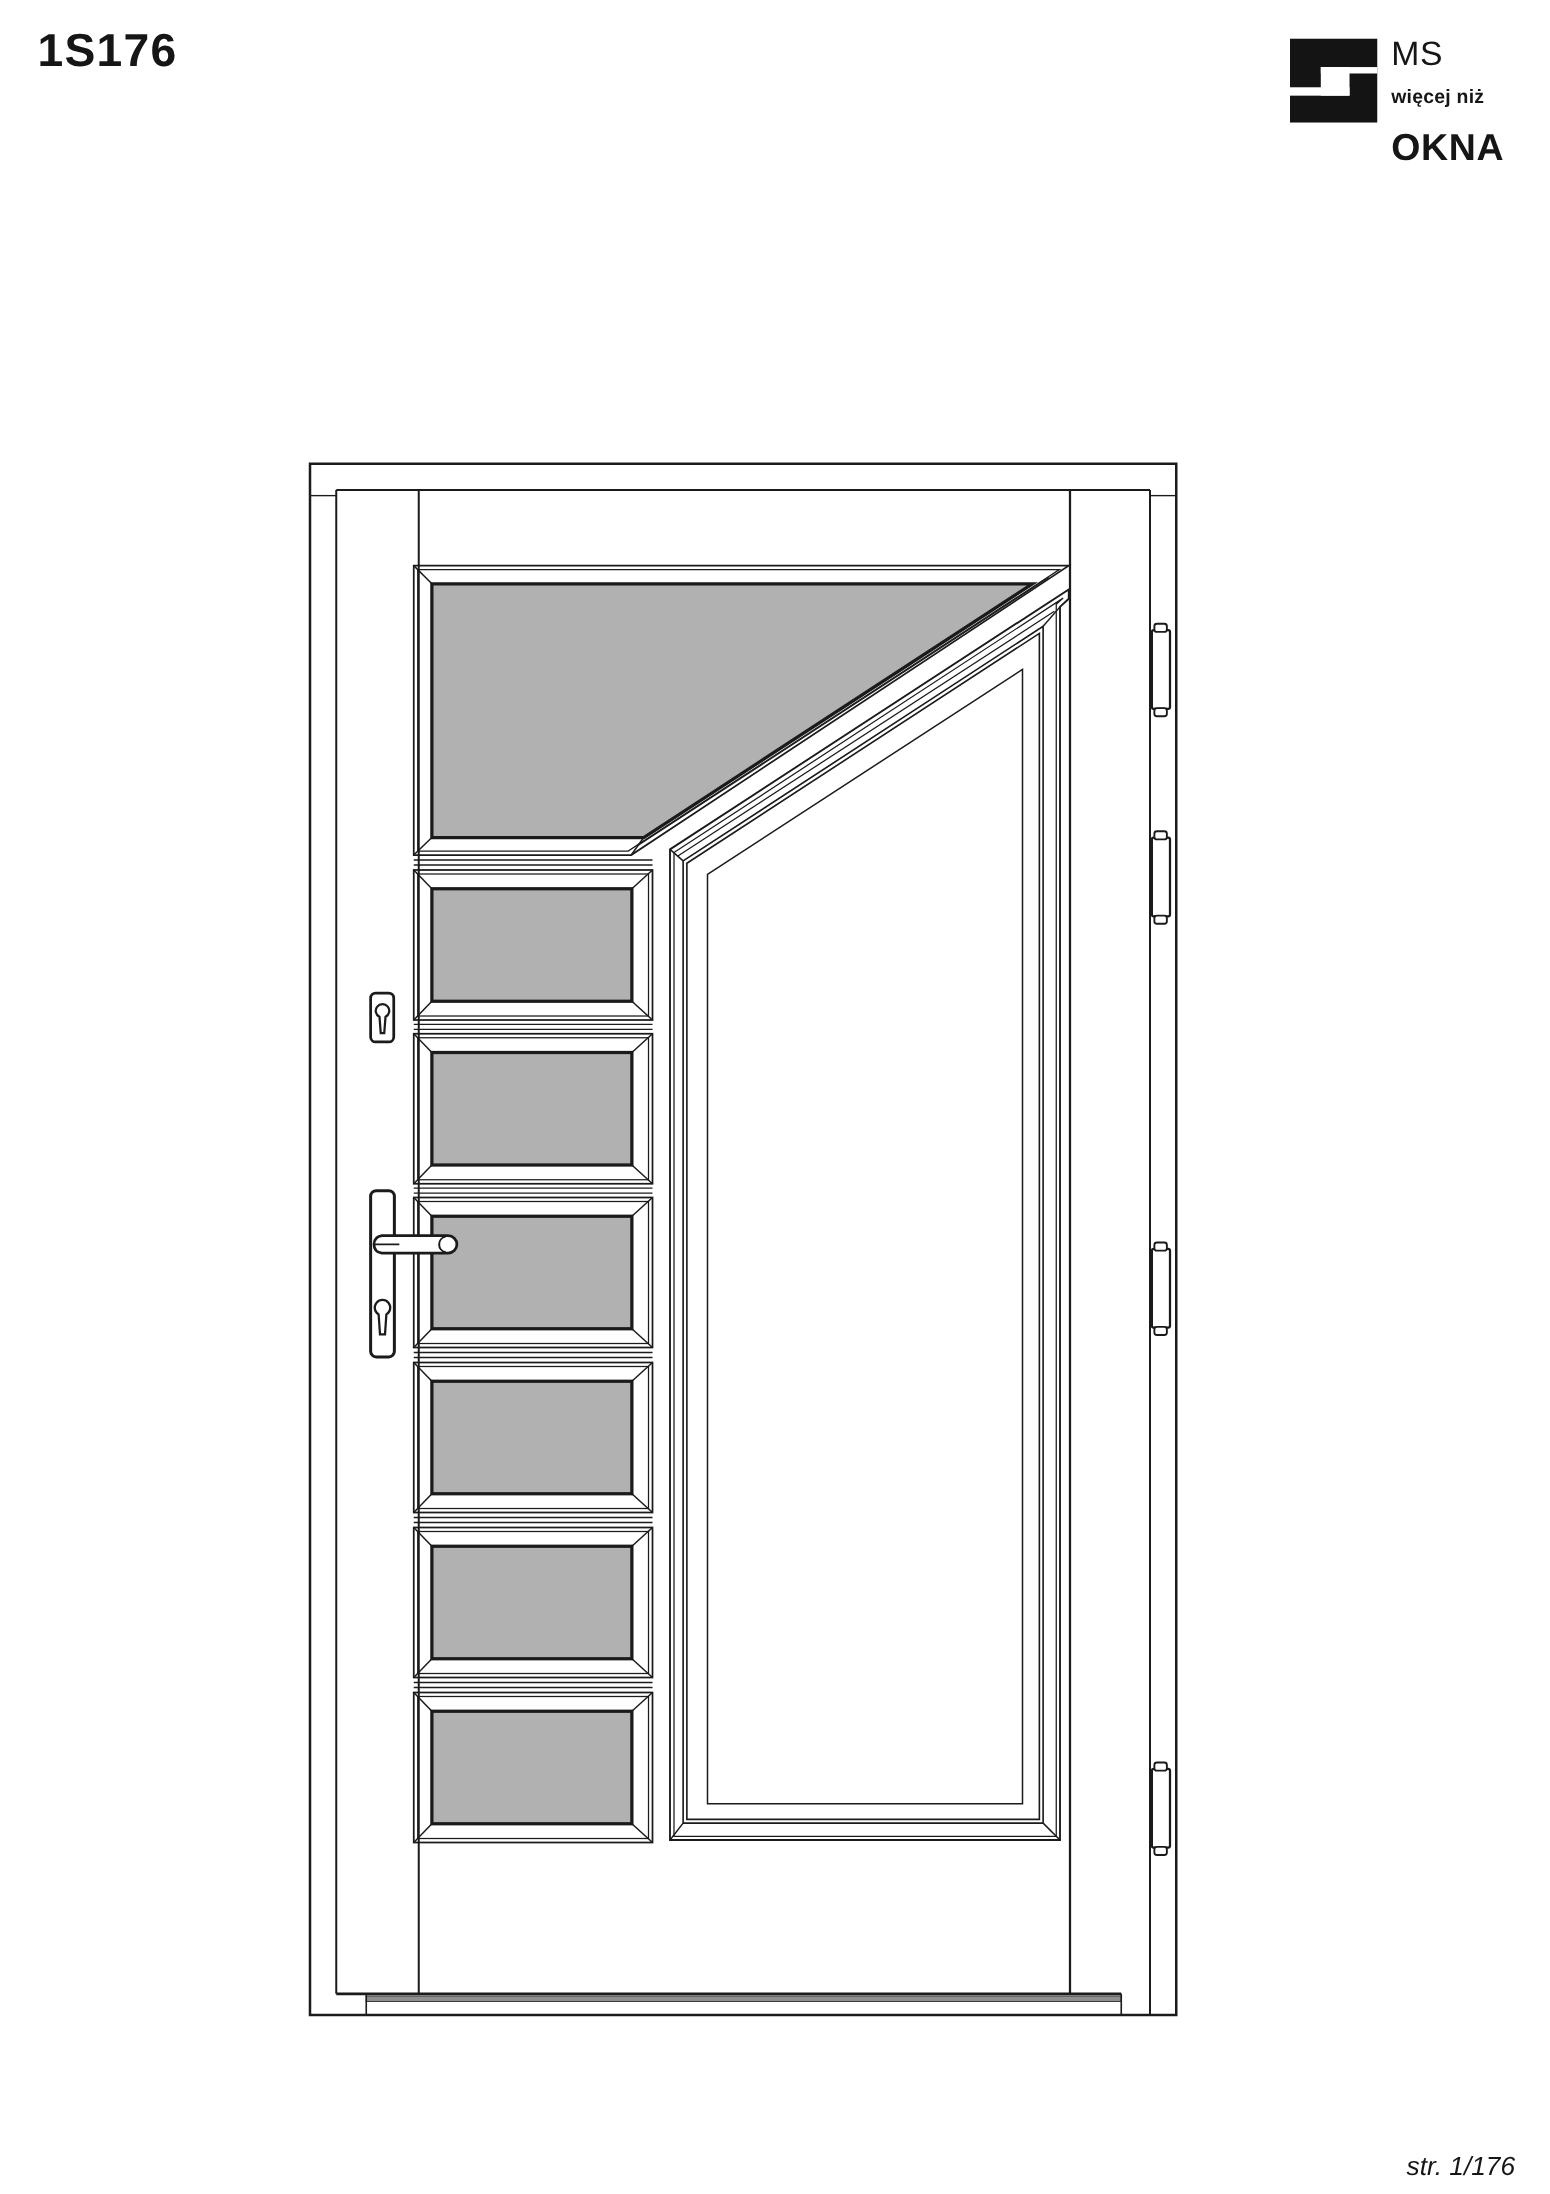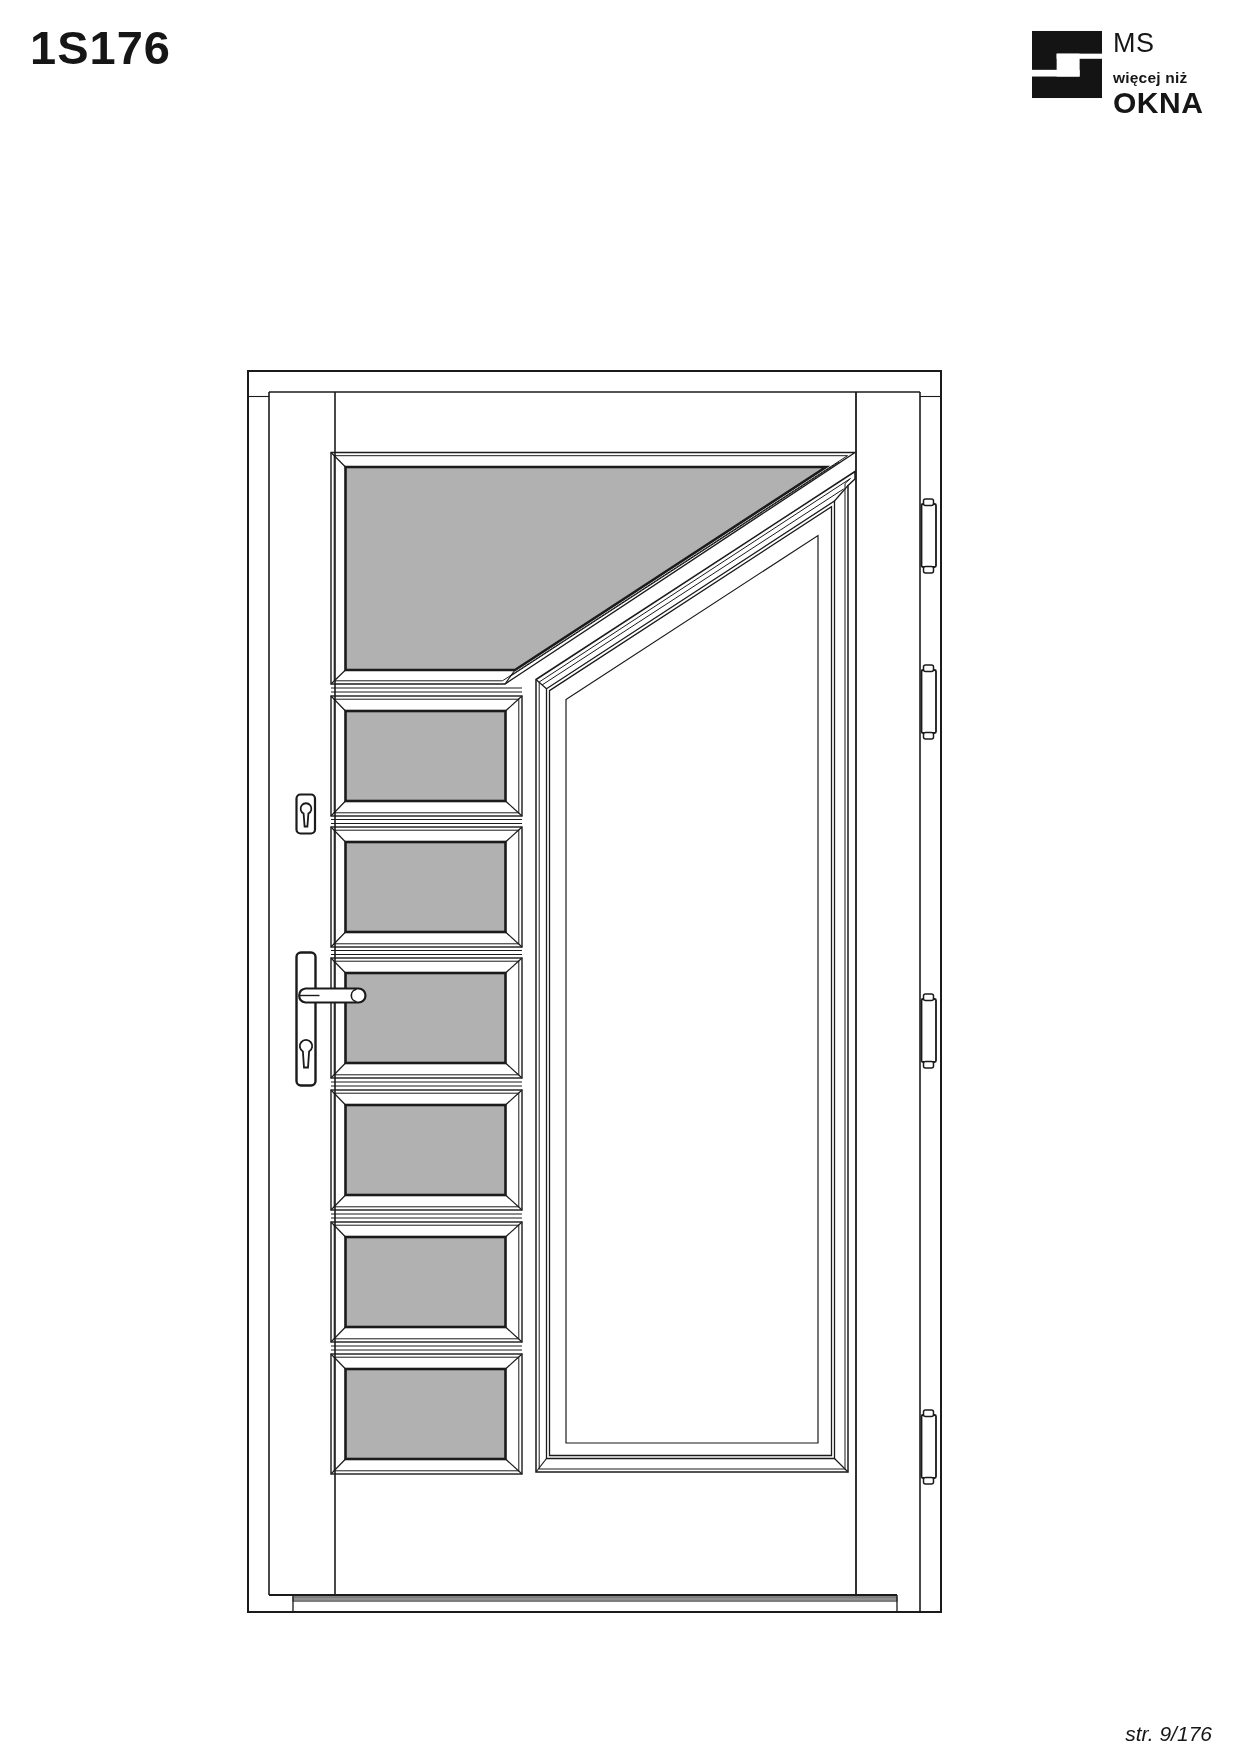--- a/index.html
+++ b/index.html
@@ -1,23 +1,23 @@
 <!DOCTYPE html>
 <html><head>
 <meta charset="utf-8">
 <style>
   html,body{margin:0;padding:0;background:#ffffff;}
   body{width:1240px;height:1755px;position:relative;font-family:"Liberation Sans",sans-serif;color:#161616;overflow:hidden;}
-  .page-title{position:absolute;left:30px;top:20px;font-size:47px;font-weight:bold;letter-spacing:1px;}
+  .page-title{position:absolute;left:30px;top:20px;font-size:37px;font-weight:bold;letter-spacing:1px;}
   .brand{position:absolute;left:1032px;top:30px;display:flex;align-items:flex-start;}
   .brand .mark{width:70px;height:69px;flex:0 0 auto;}
   .brand .text{margin-left:11px;line-height:1;}
   .brand .ms{font-size:27px;font-weight:normal;letter-spacing:.5px;}
   .brand .tagline{font-size:15.5px;font-weight:bold;margin-top:13px;letter-spacing:.2px;}
-  .brand .okna{font-size:30px;font-weight:bold;margin-top:2px;letter-spacing:.5px;}
+  .brand .okna{font-size:30px;font-weight:bold;margin-top:18px;letter-spacing:.5px;}
   .footer{position:absolute;top:1722px;right:28px;font-size:21px;font-style:italic;}
   .drawing{position:absolute;left:0;top:0;width:1240px;height:1755px;}
   svg .ln{stroke:#1b1b1b;fill:none;}
   svg .glass{fill:#b1b1b1;stroke:#1b1b1b;}
   svg .white{fill:#ffffff;stroke:#1b1b1b;}
 </style>
 </head>
 <body>
 
 <div class="page-title">1S176</div>
@@ -196,13 +196,13 @@
       <path class="white" d="M 305.5 988.5 L 358.5 988.5 A 7 7 0 0 1 358.5 1002.5 L 305.5 1002.5 Q 299.2 1001.5 299.2 995.5 Q 299.2 989.5 305.5 988.5 Z" stroke-width="2.2"></path>
       <line class="ln" x1="300" y1="995.5" x2="319.5" y2="995.5" stroke-width="1.4"></line>
       <path class="ln" d="M 356.5 989.3 A 6.3 6.3 0 0 0 356.5 1001.7" stroke-width="1.6"></path>
     </g>
 
     <path class="white" d="M 302.9 1051.5 A 6.2 6.2 0 1 1 309.1 1051.5 L 308 1067.5 L 304 1067.5 Z" stroke-width="1.8"></path>
   </g>
 
 </svg>
 
-<div class="footer">str. 9/176</div>
+<div class="footer">str. 1/176</div>
 
 </body></html>

